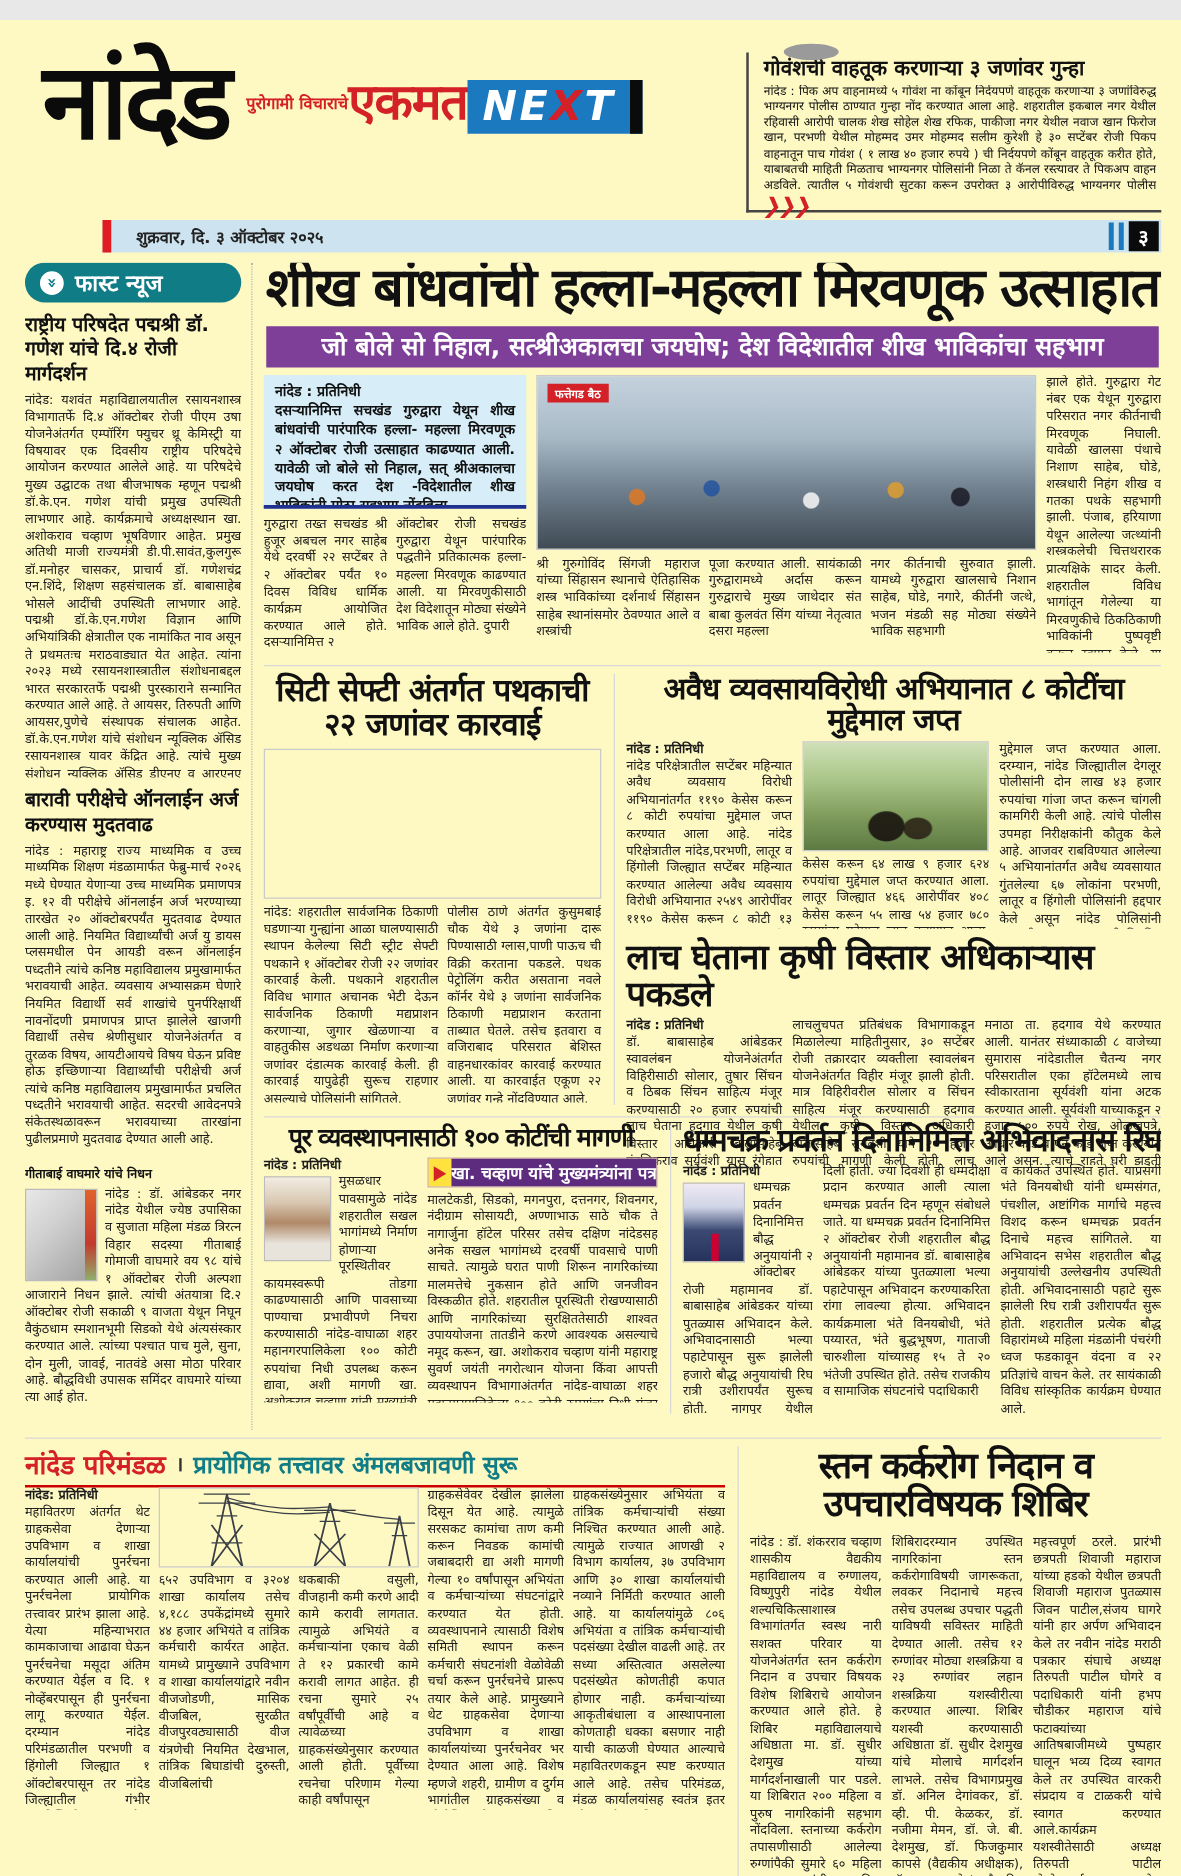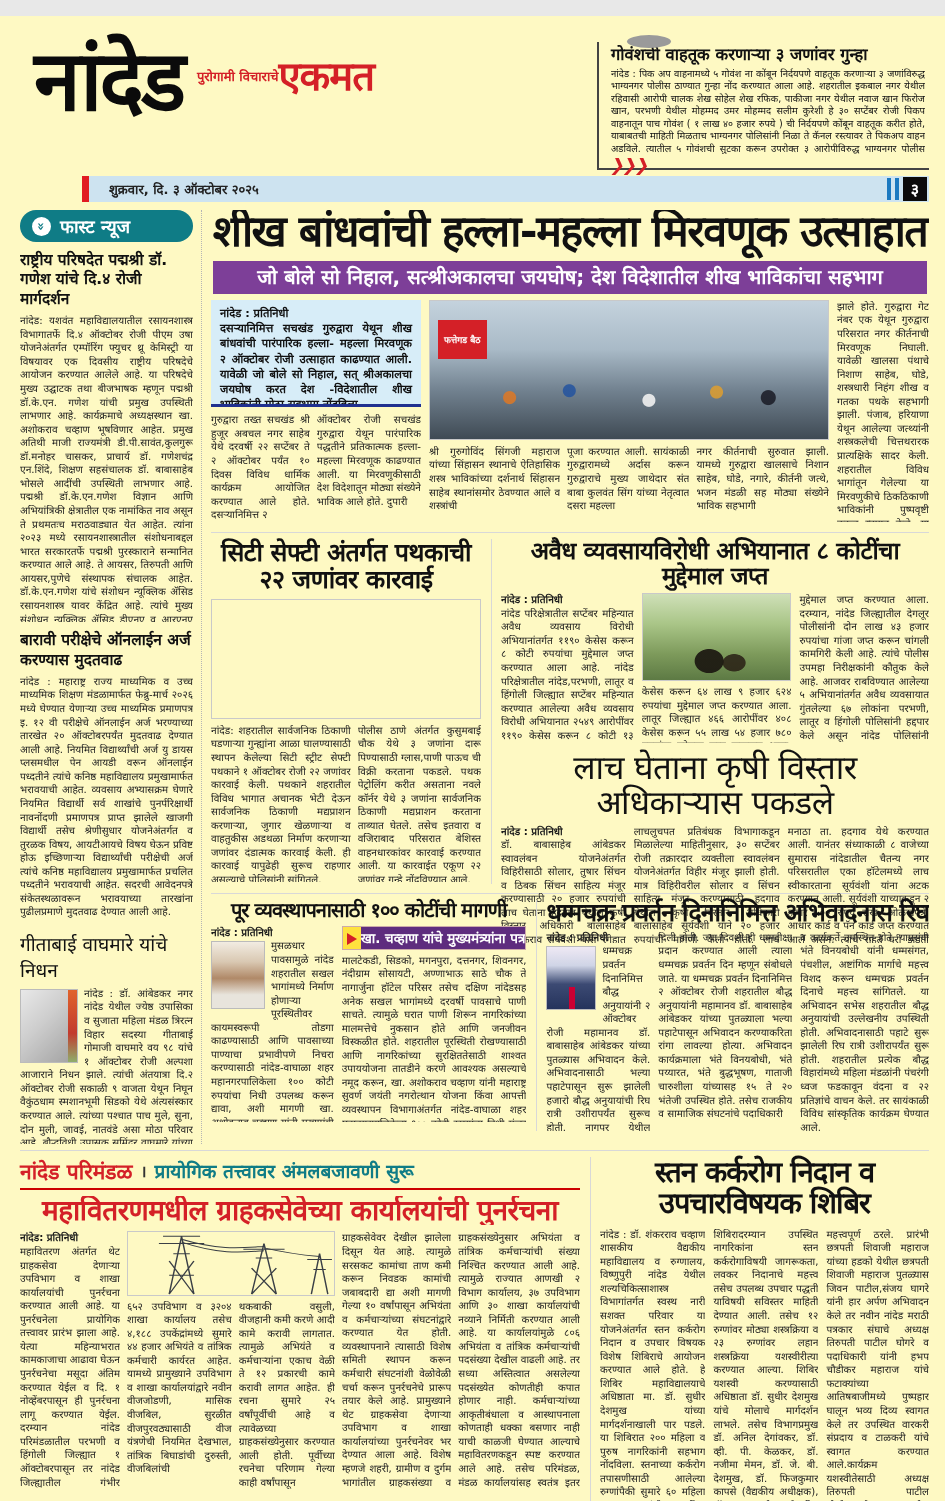--- a/index.html
+++ b/index.html
@@ -44,21 +44,21 @@
   .content{display:flex;height:934px;margin-top:8px;overflow:hidden;}
   .sidebar{width:182px;border-right:1px dotted #b5b5b5;padding-right:8px;overflow:hidden;}
   .fast-header{background:#0f7c86;color:#fff;border-radius:16px;height:32px;display:flex;align-items:center;
     gap:9px;padding:0 12px;font-size:18px;font-weight:800;}
   .fast-icon{width:19px;height:19px;background:#fff;color:#0f7c86;border-radius:50%;display:flex;
     align-items:center;justify-content:center;font-size:13px;font-weight:900;}
   .fast-icon span{transform:rotate(90deg);display:block;line-height:1;}
   .sb-title{font-size:15.5px;font-weight:800;line-height:1.25;margin:9px 0 5px 0;}
   .sb-body{height:308px;}
   .sb-body2{height:248px;}
-  .obit-title{font-size:19px;font-weight:400;margin:8px 0 4px 0;}
+  .obit-title{font-size:10px;font-weight:700;margin:8px 0 4px 0;}
   .obit-body{height:180px;}
   .obit-photo{float:left;width:58px;height:74px;margin:2px 6px 2px 0;border:1px solid #bbb;
     background:linear-gradient(135deg,#e8e8e8 0%,#cfcfcf 40%,#9f9f9f 100%);position:relative;}
   .obit-photo::after{content:"";position:absolute;right:0;top:0;width:9px;height:100%;
     background:linear-gradient(180deg,#e0632c,#c23b2e 60%,#8fae6b);}
   .main{flex:1;padding-left:9px;overflow:hidden;}
   
   .lead-h1{font-size:43px;font-weight:900;letter-spacing:-1.5px;line-height:1.02;text-align:center;}
   .subhead{background:#7d3f98;color:#fff;font-size:20px;font-weight:800;text-align:center;height:33px;
     line-height:33px;margin:7px 2px 6px 2px;white-space:nowrap;overflow:hidden;}
@@ -68,22 +68,22 @@
     font-weight:600;line-height:1.35;text-align:justify;height:124px;overflow:hidden;}
   .lead-left-cols{display:flex;gap:7px;flex:1;margin-top:6px;}
   .lead-center{width:400px;display:flex;flex-direction:column;}
   .lead-photo{height:140px;background:
     radial-gradient(circle at 20% 70%,rgba(230,120,30,.8) 0 6px,transparent 7px),
     radial-gradient(circle at 35% 65%,rgba(30,80,160,.8) 0 6px,transparent 7px),
     radial-gradient(circle at 55% 72%,rgba(240,240,240,.9) 0 6px,transparent 7px),
     radial-gradient(circle at 72% 66%,rgba(230,160,40,.8) 0 6px,transparent 7px),
     radial-gradient(circle at 85% 70%,rgba(20,20,30,.8) 0 7px,transparent 8px),
     linear-gradient(180deg,#c4d2dd 0%,#a9bac7 35%,#71818f 65%,#3f4a54 100%);}
-  .photo-label{position:absolute;left:8px;top:19px;background:#d42027;color:#fff;font-size:9px;
-    font-weight:800;padding:13px 6px;}
+  .photo-label{position:absolute;left:8px;top:6px;background:#d42027;color:#fff;font-size:9px;
+    font-weight:800;padding:1px 6px;}
   .lead-center-cols{display:flex;gap:7px;flex:1;margin-top:5px;}
   .lead-right{flex:1;}
   
   .row2{display:flex;gap:10px;margin-top:10px;height:352px;border-top:1px solid #d8d8d8;padding-top:6px;}
   .city{width:270px;}
   .city-h{font-size:25px;font-weight:900;line-height:1.08;text-align:center;letter-spacing:-.5px;}
   .city-photo{height:120px;margin:6px 0 5px 0;background:
     repeating-linear-gradient(90deg,transparent 0 28px,rgba(90,70,40,.25) 28px 30px),
     linear-gradient(180deg,#ded8c6 0%,#c4b染 0%,#c4b897 45%,#94876a 80%,#6f6550 100%);}
   .city-cols{display:flex;gap:7px;height:158px;}
@@ -91,21 +91,21 @@
   .illegal-h{font-size:24px;font-weight:900;line-height:1.05;text-align:center;letter-spacing:-.5px;}
   .illegal-body{display:flex;gap:8px;height:150px;margin-top:4px;}
   .illegal-c1{width:31%;}
   .illegal-mid{width:35%;display:flex;flex-direction:column;}
   .illegal-photo{height:88px;background:
     radial-gradient(ellipse at 45% 78%,rgba(25,20,15,.9) 0 14px,transparent 15px),
     radial-gradient(ellipse at 62% 80%,rgba(40,30,20,.85) 0 11px,transparent 12px),
     linear-gradient(180deg,#cfe0b8 0%,#a9c587 35%,#7d9a5b 70%,#5d7a44 100%);}
   .illegal-mid .col{flex:1;margin-top:4px;}
   .illegal-c3{flex:1;}
-  .bribe-h{font-size:33px;font-weight:400;line-height:1.05;text-align:center;margin-top:8px;letter-spacing:-.5px;}
+  .bribe-h{font-size:28px;font-weight:700;line-height:1.05;text-align:left;margin-top:8px;letter-spacing:-.5px;}
   .bribe-body{display:flex;gap:8px;height:118px;margin-top:4px;}
   
   .row3{display:flex;gap:10px;margin-top:9px;height:238px;border-top:1px solid #d8d8d8;padding-top:6px;}
   .flood{width:368px;}
   .flood-h{font-size:20px;font-weight:900;line-height:1;text-align:center;letter-spacing:-1px;white-space:nowrap;}
   .flood-body{display:flex;gap:8px;height:196px;margin-top:6px;}
   .flood-c1{width:50%;}
   .chavan{float:left;width:54px;height:68px;margin:2px 6px 2px 0;border:1px solid #bbb;
     background:linear-gradient(180deg,#f2ece2 0%,#d9c8b2 30%,#b08968 55%,#e8e4dc 80%);}
   .flood-c2{flex:1;display:flex;flex-direction:column;}
@@ -149,20 +149,21 @@
 <body>
 
 <div class="page">
 
   <div class="header">
     <div class="logo-wrap">
       <div class="logo-title">नांदेड</div>
       <div class="logo-right">
         <div class="tagline">पुरोगामी विचाराचे</div>
         <div class="brand">एकमत</div>
+        <div class="next-box"><span>NE</span><span class="x">X</span><span>T</span></div>
       </div>
     </div>
 
     <div class="tr-box">
       <div class="tr-head">गोवंशची वाहतूक करणाऱ्या ३ जणांवर गुन्हा</div>
       <div class="tr-body">नांदेड : पिक अप वाहनामध्ये ५ गोवंश ना कोंबून निर्दयपणे वाहतूक करणाऱ्या ३ जणांविरुद्ध भाग्यनगर पोलीस ठाण्यात गुन्हा नोंद करण्यात आला आहे. शहरातील इकबाल नगर येथील रहिवासी आरोपी चालक शेख सोहेल शेख रफिक, पाकीजा नगर येथील नवाज खान फिरोज खान, परभणी येथील मोहम्मद उमर मोहम्मद सलीम कुरेशी हे ३० सप्टेंबर रोजी पिकप वाहनातून पाच गोवंश ( १ लाख ४० हजार रुपये ) ची निर्दयपणे कोंबून वाहतूक करीत होते, याबाबतची माहिती मिळताच भाग्यनगर पोलिसांनी निळा ते कॅनल रस्त्यावर ते पिकअप वाहन अडविले. त्यातील ५ गोवंशची सुटका करून उपरोक्त ३ आरोपीविरुद्ध भाग्यनगर पोलीस ठाण्यात गुन्हा नोंद केला. पुढील तपास पोलीस हवालदार मोरोडे करीत आहेत.</div>
       <span class="tr-chevrons">❯❯❯</span>
     </div>
   </div>
 
@@ -296,21 +297,20 @@
     </main>
   </div>
 
   <div class="bottom">
     <div class="maha">
       <div class="band">
         <span class="band-label">नांदेड परिमंडळ</span>
         <span class="band-sep">।</span>
         <span class="band-note">प्रायोगिक तत्त्वावर अंमलबजावणी सुरू</span>
       </div>
-      <h2 class="maha-h">महावितरणमधील ग्राहकसेवेच्या कार्यालयांची पुनर्रचना</h2>
       <div class="maha-body">
         <div class="col maha-c1">
           <span class="byline">नांदेड: प्रतिनिधी</span>
           <span>महावितरण अंतर्गत थेट ग्राहकसेवा देणाऱ्या उपविभाग व शाखा कार्यालयांची पुनर्रचना करण्यात आली आहे. या पुनर्रचनेला प्रायोगिक तत्त्वावर प्रारंभ झाला आहे. येत्या महिन्याभरात कामकाजाचा आढावा घेऊन पुनर्रचनेचा मसूदा अंतिम करण्यात येईल व दि. १ नोव्हेंबरपासून ही पुनर्रचना लागू करण्यात येईल. दरम्यान नांदेड परिमंडळातील परभणी व हिंगोली जिल्ह्यात १ ऑक्टोबरपासून तर नांदेड जिल्ह्यातील गंभीर पुरपरिस्थिती लक्षात घेता नांदेड जिल्ह्यात ६ ऑक्टोबर पासून पुनर्रचना अंमलात येईल. महावितरण अंतर्गत १६ परिमंडळांमध्ये १४७ विभाग,</span>
         </div>
         <div class="maha-mid">
           <div class="power-photo photo">
             <svg viewBox="0 0 200 86" preserveAspectRatio="none">
               <g stroke="#3a3f46" stroke-width="1.4" fill="none">
                 <path d="M40 86 L52 6 L64 86 M40 86 L64 40 M64 86 L40 40 M40 60 L64 60 M44 30 L60 30 M30 16 L74 16 M34 6 L70 6"></path>

